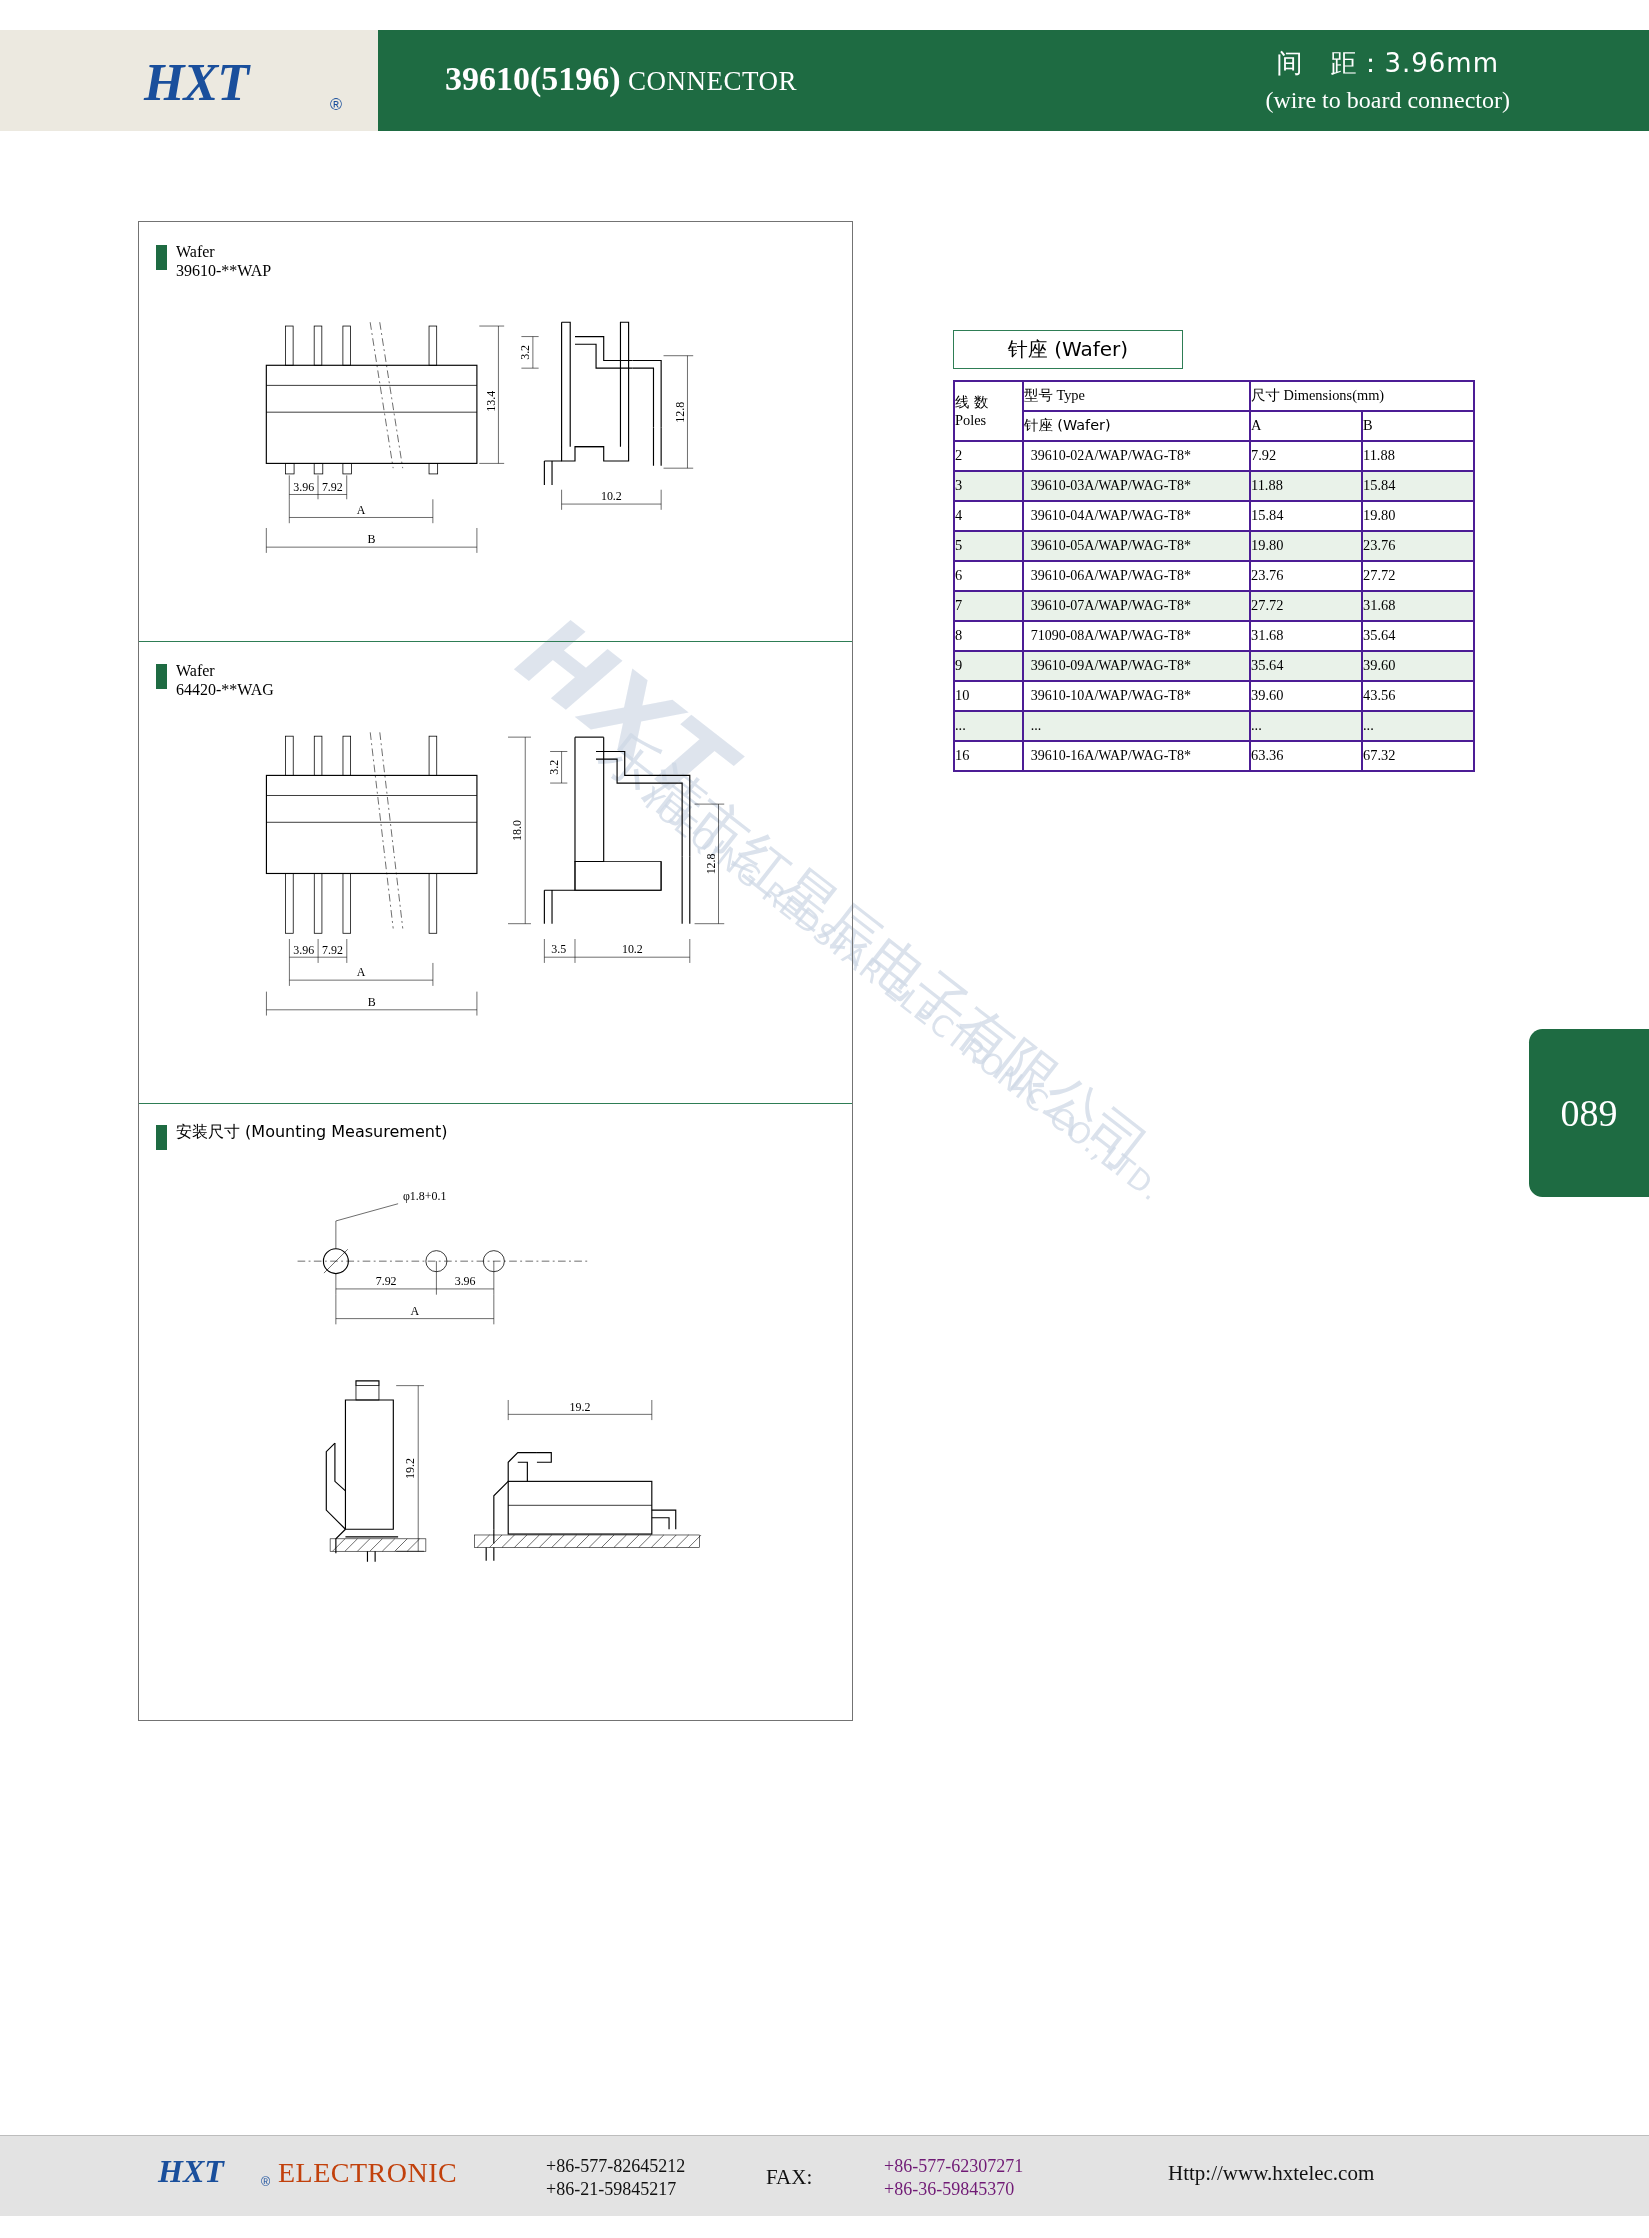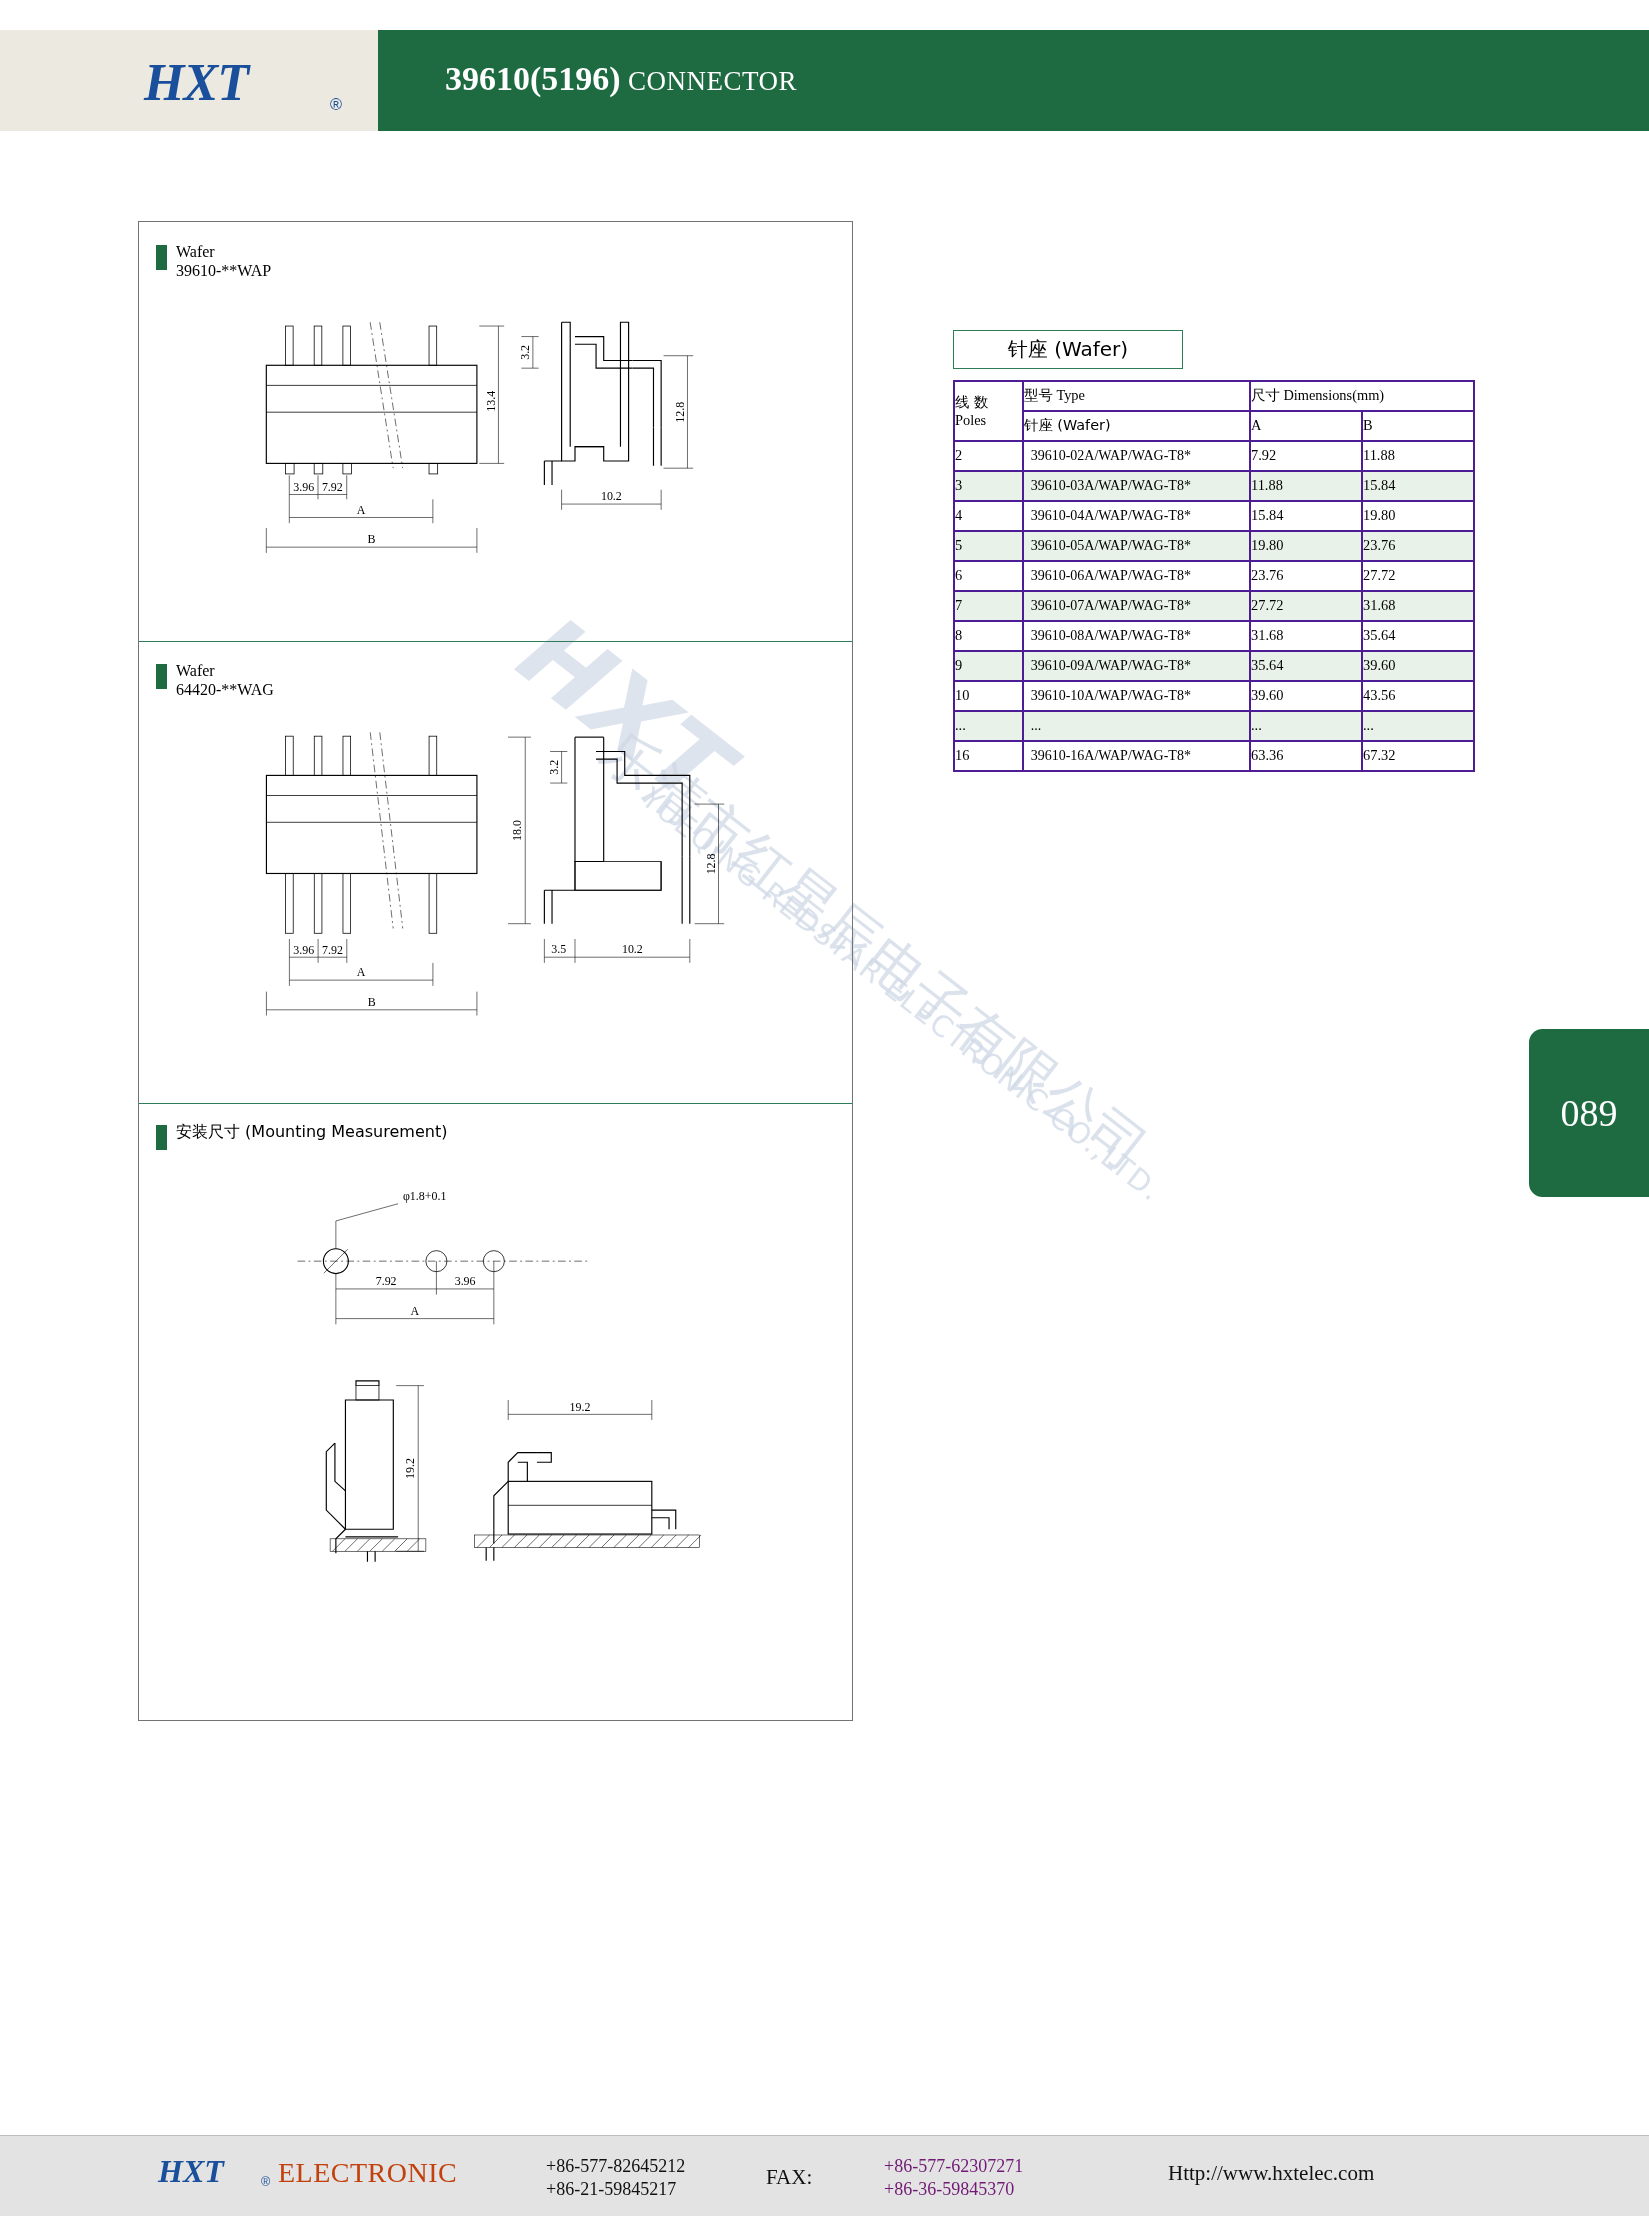--- a/index.html
+++ b/index.html
@@ -283,20 +283,24 @@
 <body>
 
 <div class="header">
   <div class="header-logo-box">
     <span class="logo-text">HXT</span>
     <span class="logo-reg">®</span>
   </div>
   <div class="header-green">
     <div class="header-title">
       <span class="t1">39610(5196)</span><span class="t2"> CONNECTOR</span>
+    </div>
+    <div class="header-right">
+      <div class="r1">间　距：3.96mm</div>
+      <div class="r2">(wire to board connector)</div>
     </div>
   </div>
 </div>
 
 <div class="watermark">
   <div class="wm-text wm1">HXT</div>
   <div class="wm-text wm2">乐清市红星辰电子有限公司</div>
   <div class="wm-text wm3">YUEQING REDSTAR ELECTRONIC CO.,LTD.</div>
 </div>
 
@@ -617,21 +621,21 @@
           <td>27.72</td>
         </tr>
       <tr class="alt">
           <td>7</td>
           <td class="type">39610-07A/WAP/WAG-T8*</td>
           <td>27.72</td>
           <td>31.68</td>
         </tr>
       <tr>
           <td>8</td>
-          <td class="type">39610-08A/WAP/WAG-T8*</td>
+          <td class="type">71090-08A/WAP/WAG-T8*</td>
           <td>31.68</td>
           <td>35.64</td>
         </tr>
       <tr class="alt">
           <td>9</td>
           <td class="type">39610-09A/WAP/WAG-T8*</td>
           <td>35.64</td>
           <td>39.60</td>
         </tr>
       <tr>

